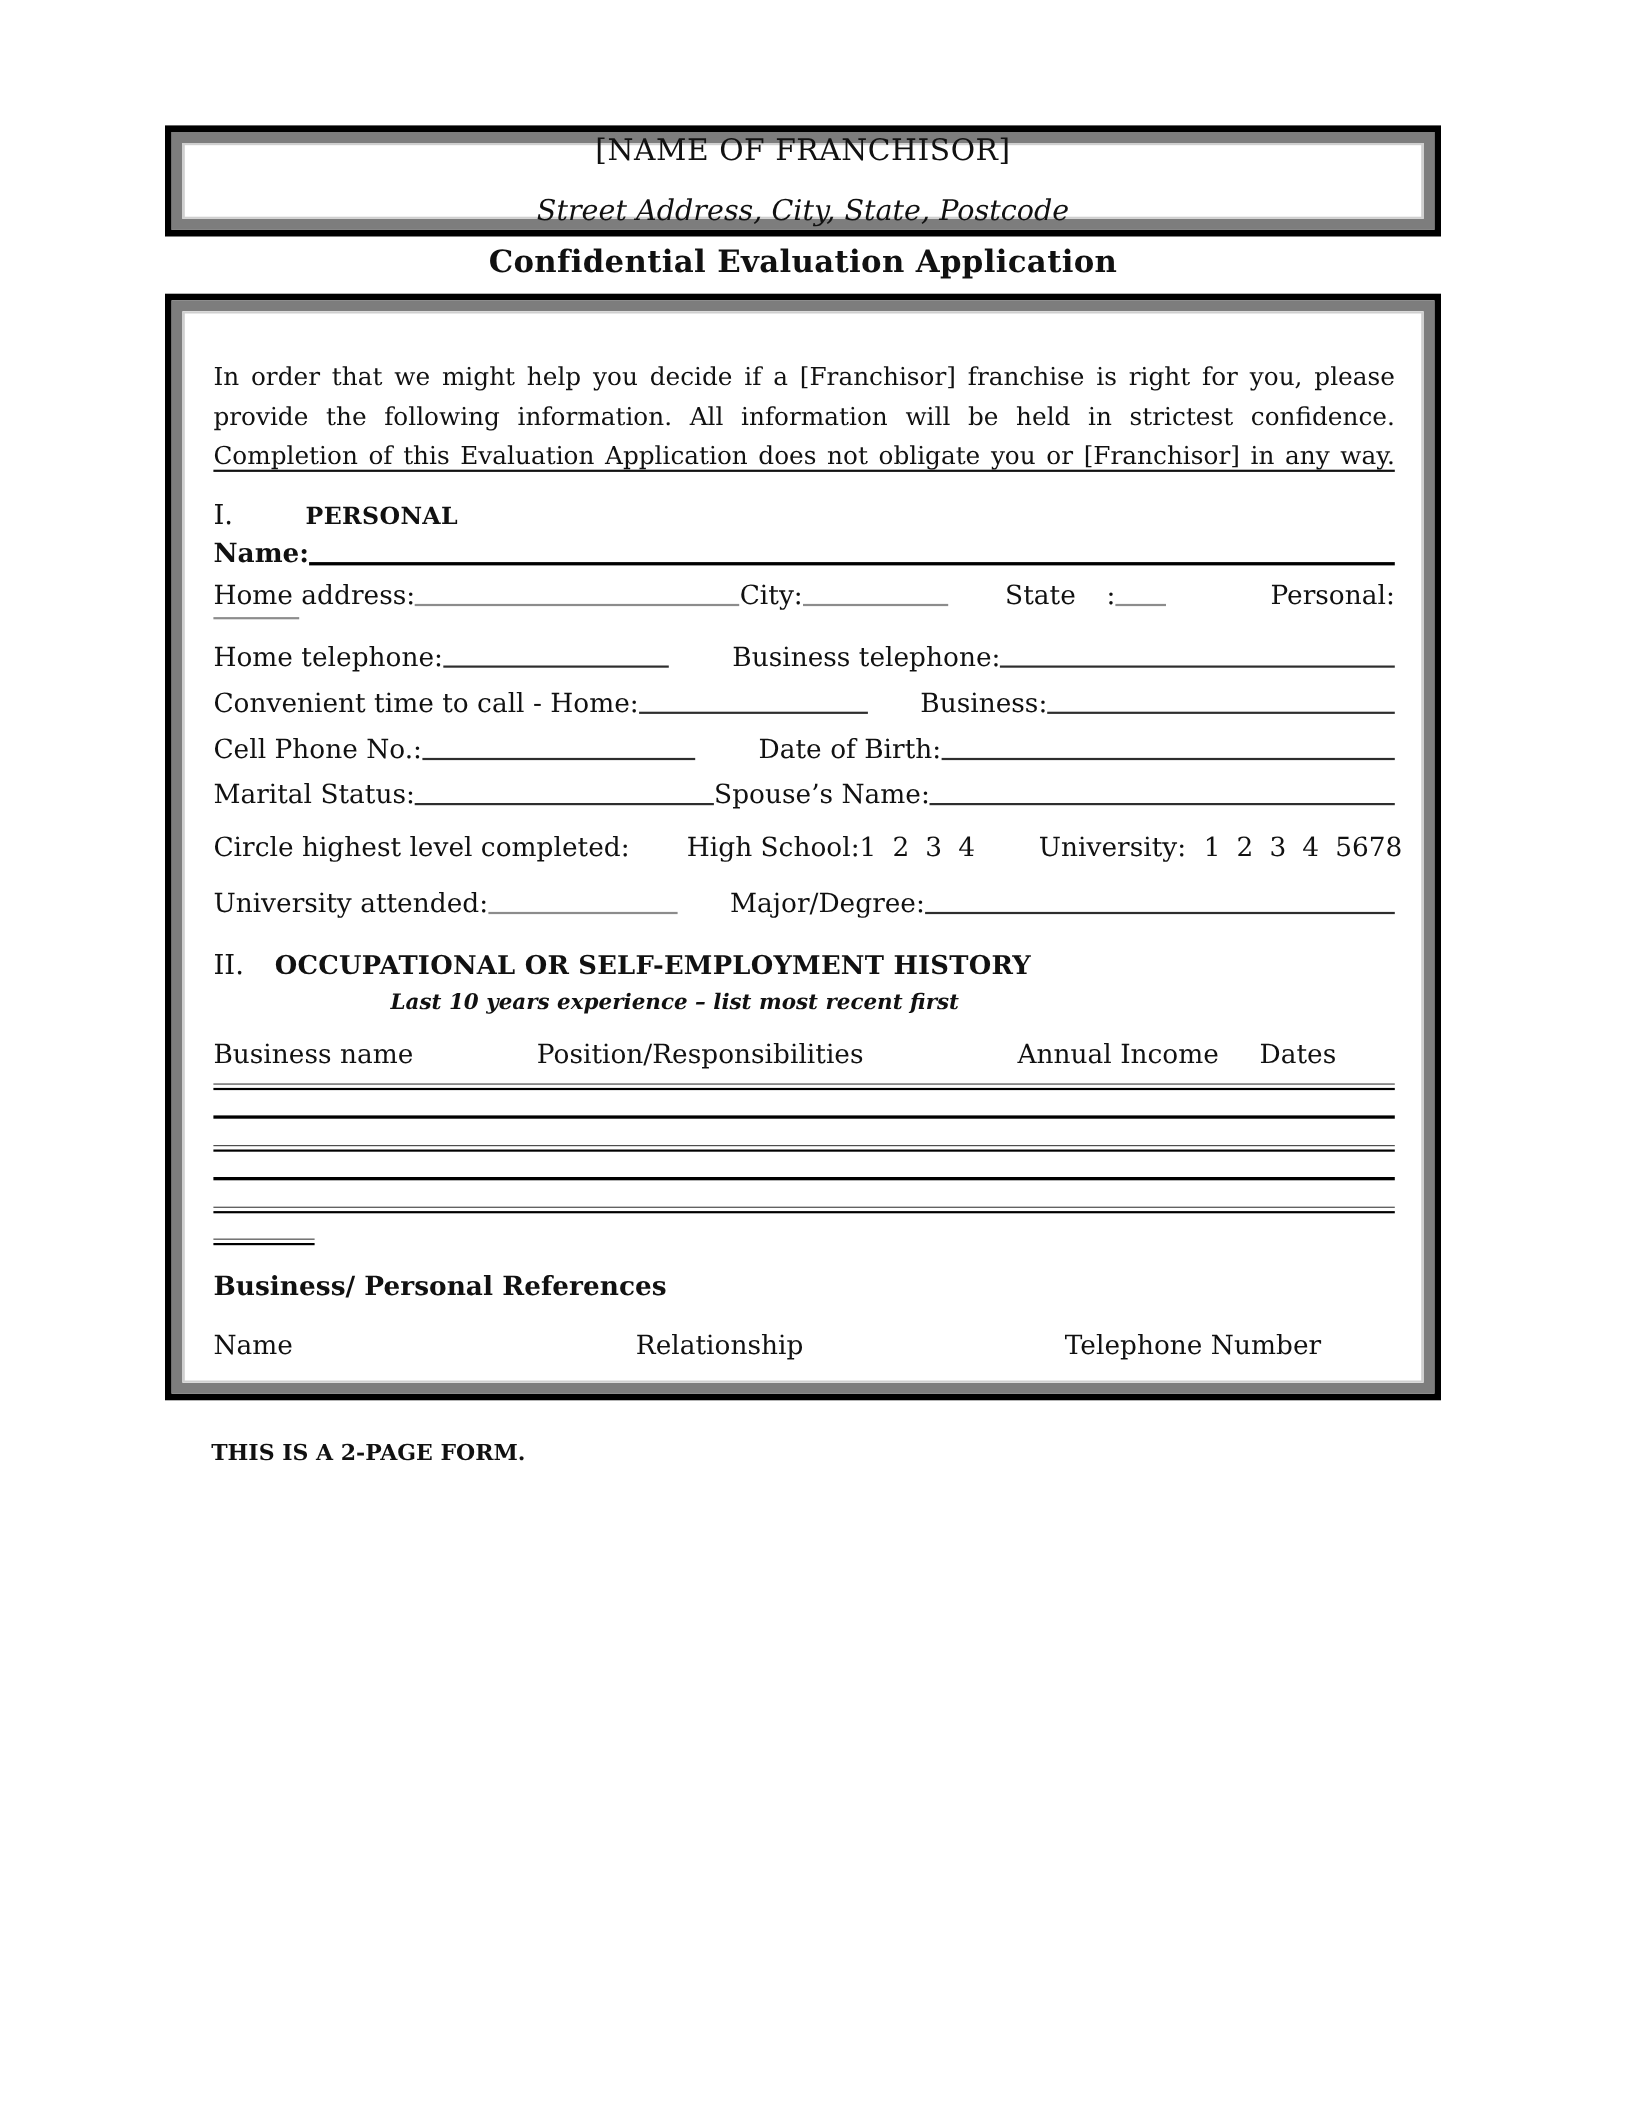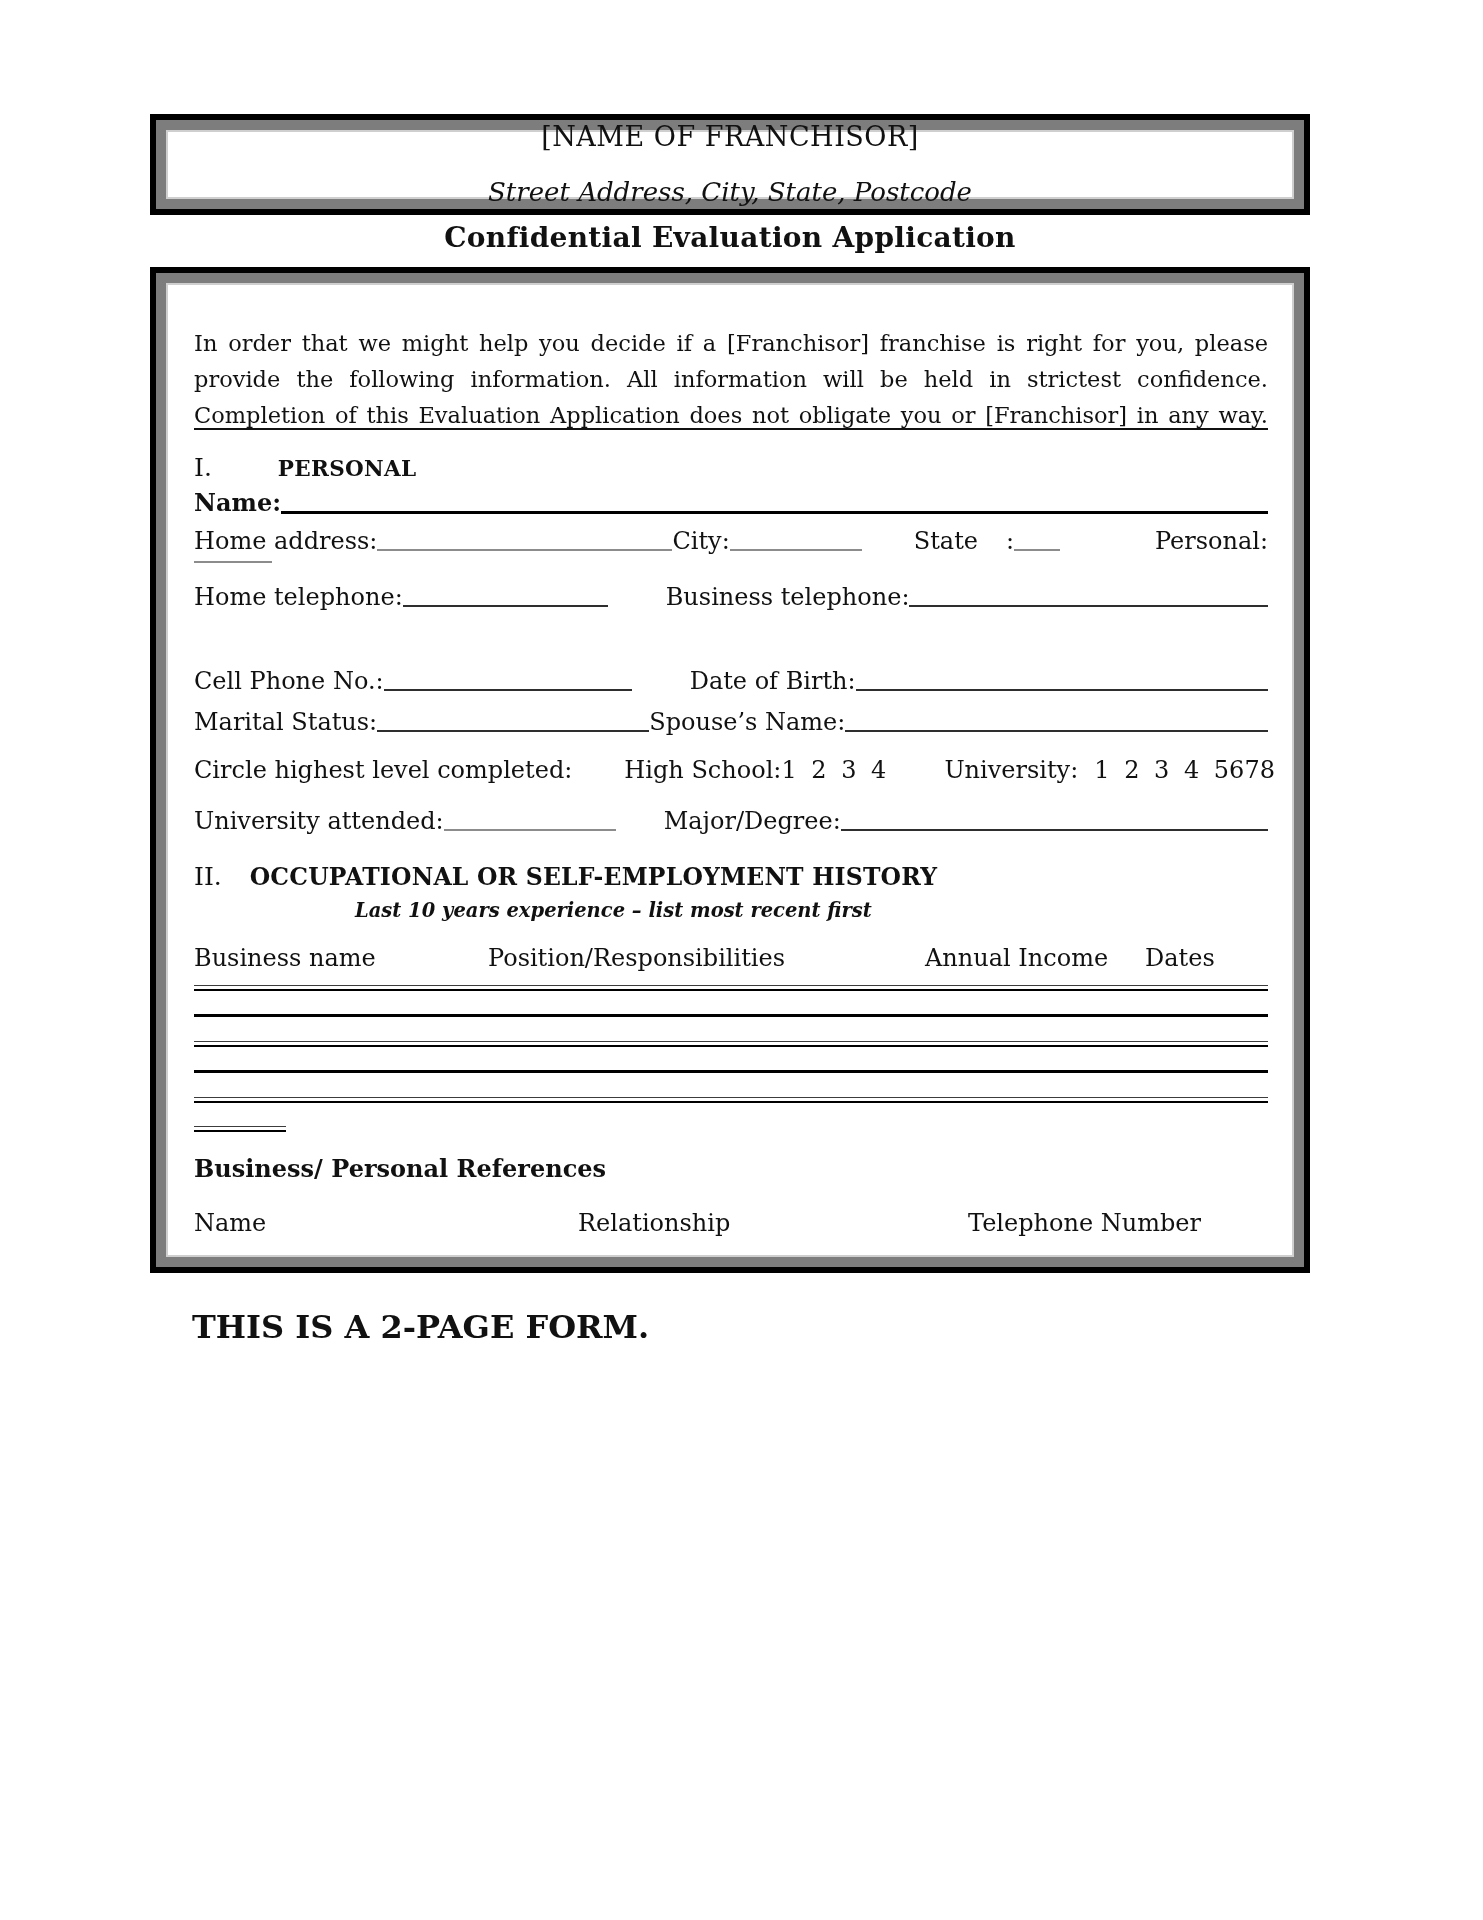--- a/index.html
+++ b/index.html
@@ -42,21 +42,21 @@
   .subtitle{position:absolute;left:187px;font-weight:bold;font-style:italic;font-size:19.5px;}
 
   .col{display:inline-block;}
   .rule{position:absolute;left:26px;right:24px;}
   .rule-double{height:3px;border-top:1px solid #3c3c3c;border-bottom:2px solid #000;}
   .rule-solid{height:0;border-bottom:3px solid #000;}
   .rule-short{right:auto;width:92px;}
 
   .nums{word-spacing:7px;}
 
-  .footer-note{position:absolute;left:192px;top:1308px;font-weight:bold;font-size:32px;
+  .footer-note{position:absolute;left:192px;top:1308px;font-weight:bold;font-size:20px;
                font-family:"DejaVu Serif","Liberation Serif",serif;}
 </style>
 </head>
 <body>
 
 <div class="page">
 
   <div class="box-outer masthead-outer">
     <div class="box-mid masthead-inner-wrap" style="height:100%;box-sizing:border-box;">
       <div class="box-inner masthead-inner" style="height:100%;gap:24px;">
@@ -102,20 +102,26 @@
           <span class="line gray" style="width:78px;"></span>
         </div>
 
         <div class="row" style="top:297px;text-align:center;">
           <span>Home telephone:</span>
           <span class="line" style="width:205px;"></span>
           <span style="margin-left:58px;">Business telephone:</span>
           <span class="line fill"></span>
         </div>
 
+        <div class="row" style="top:339px;">
+          <span>Convenient time to call - Home:</span>
+          <span class="line" style="width:208px;"></span>
+          <span style="margin-left:48px;">Business:</span>
+          <span class="line fill"></span>
+        </div>
 
         <div class="row" style="top:381px;">
           <span>Cell Phone No.:</span>
           <span class="line" style="width:248px;"></span>
           <span style="margin-left:58px;">Date of Birth:</span>
           <span class="line fill"></span>
         </div>
 
         <div class="row" style="top:422px;">
           <span>Marital Status:</span>

